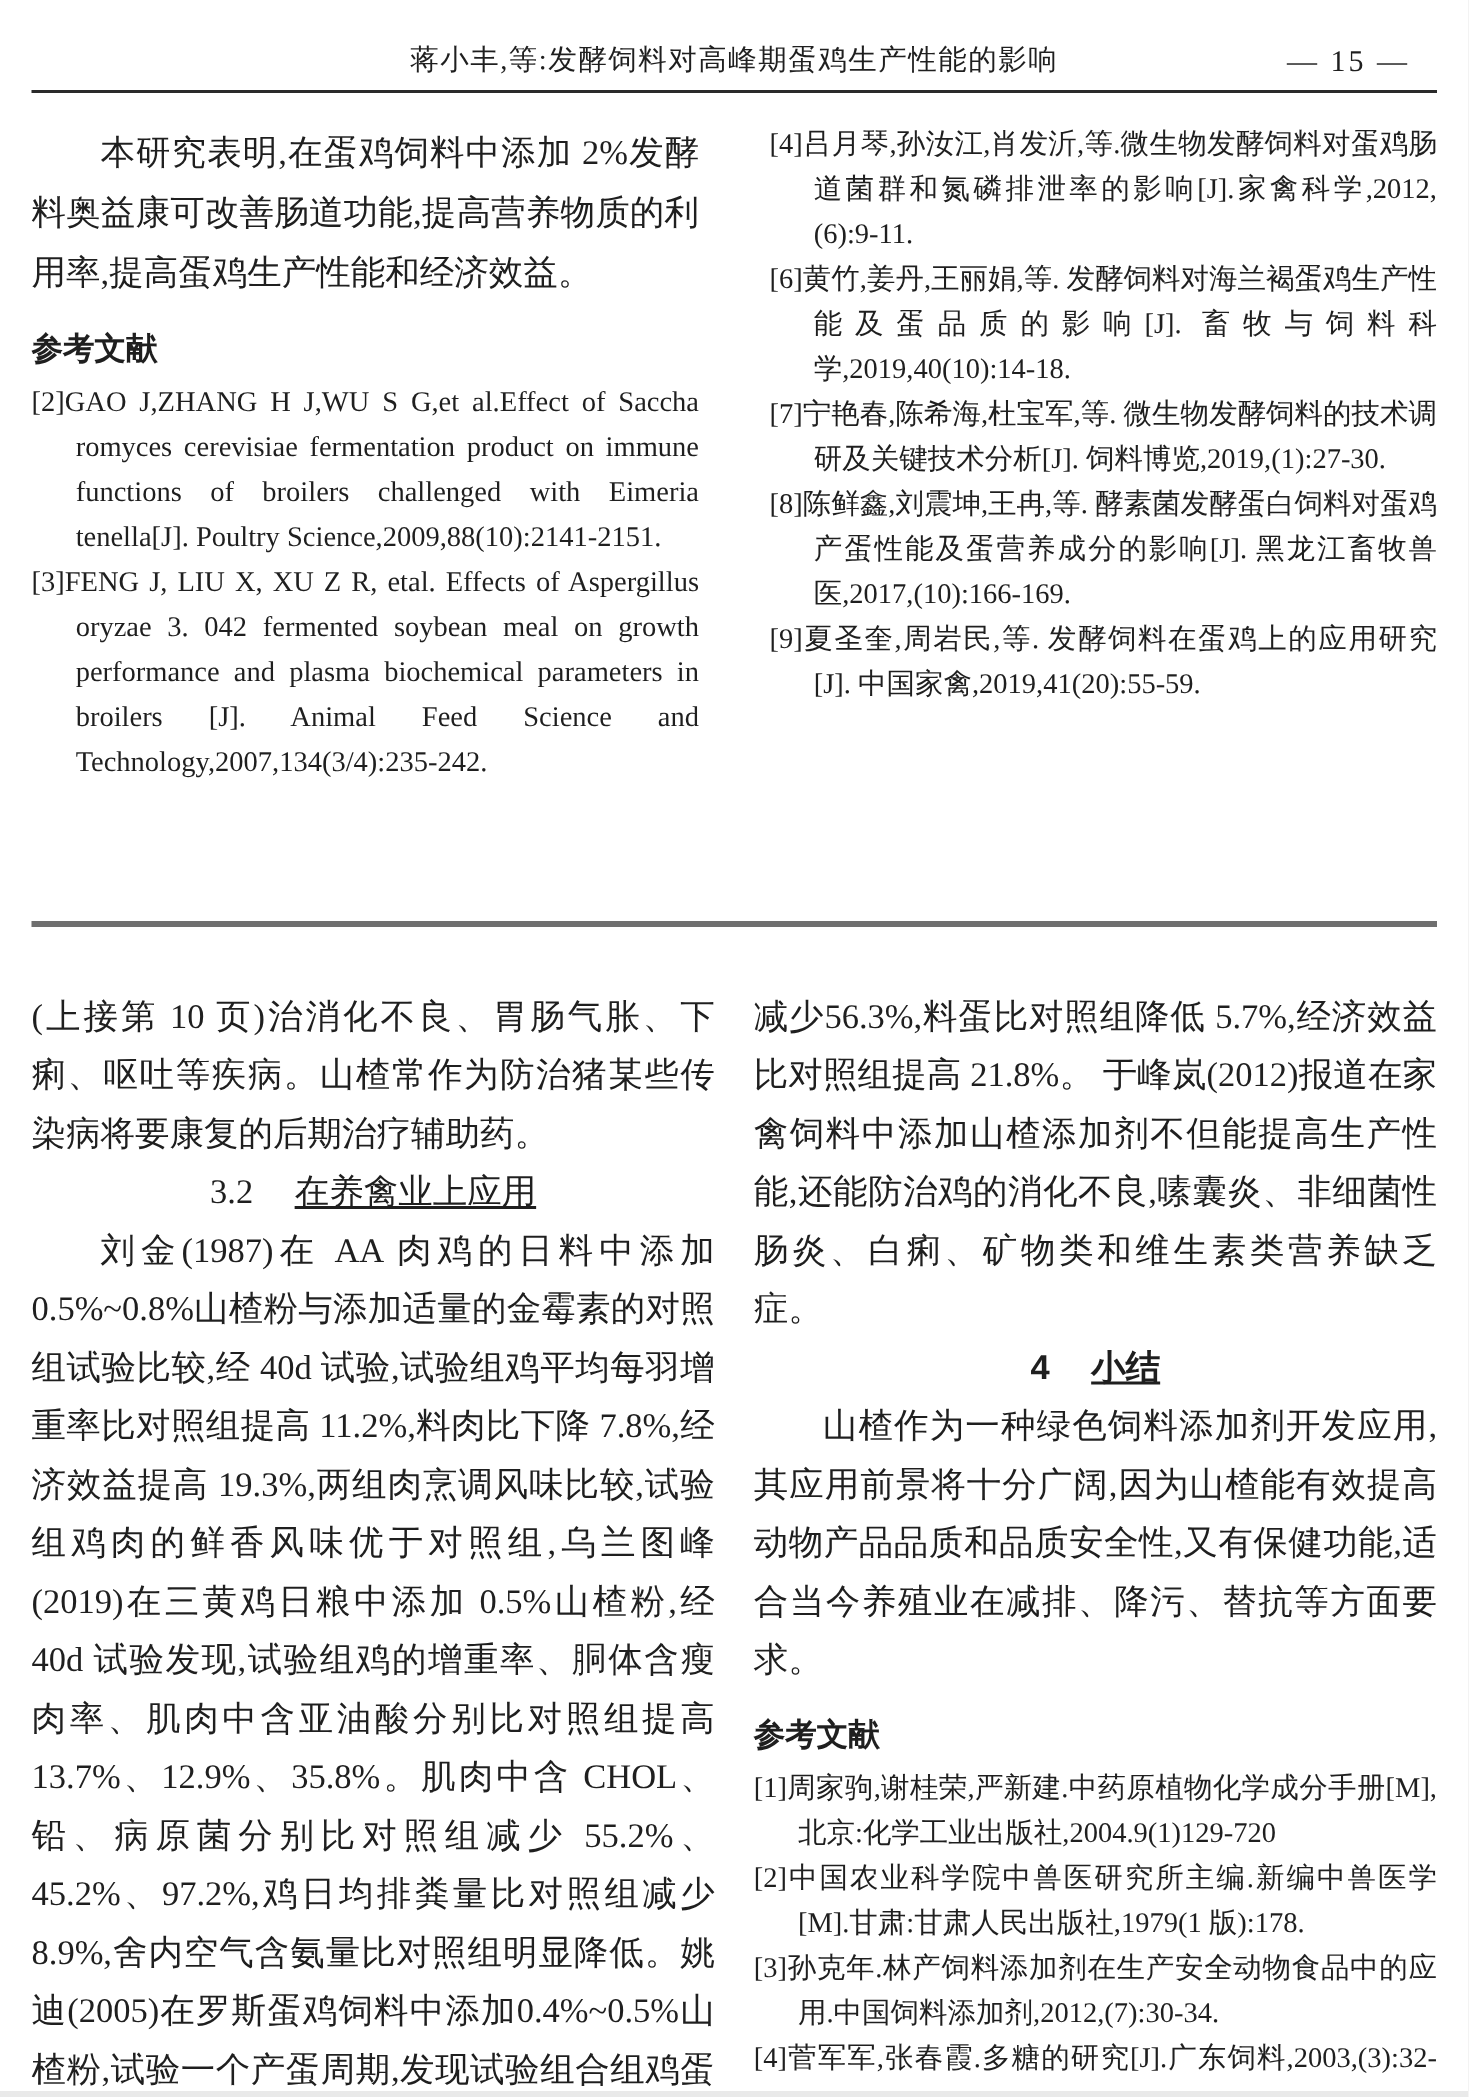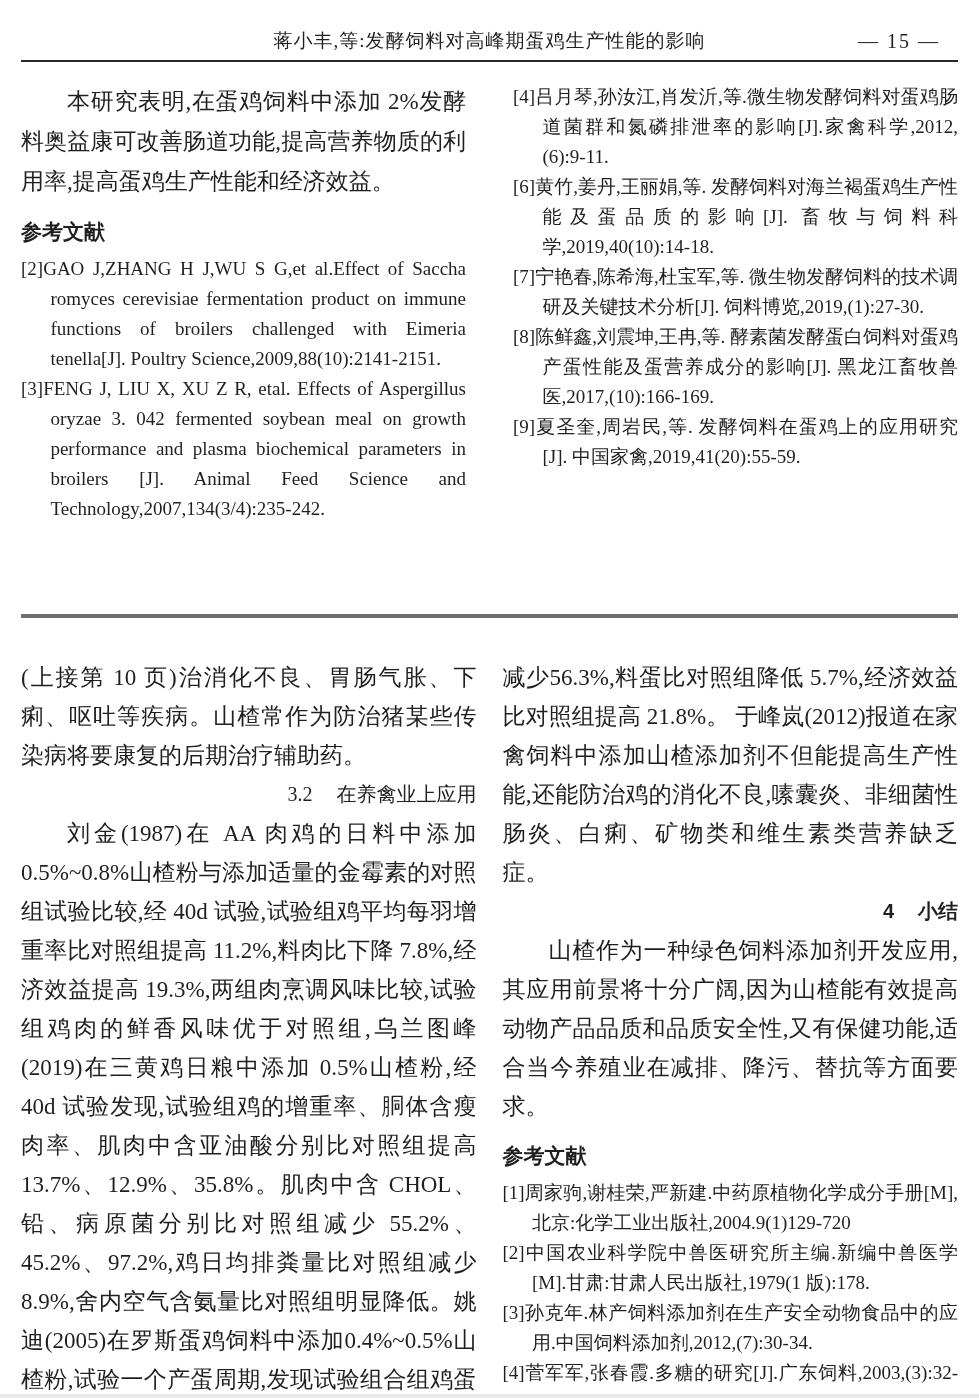--- a/index.html
+++ b/index.html
@@ -75,25 +75,26 @@
   }
   .ref{
     font-size:19px;
     line-height:30px;
     text-align:justify;
     margin:0;
     padding-left:1.55em;
     text-indent:-1.55em;
   }
   .sec-heading{
-    font-size:20px;
+    font-size:23px;
     line-height:39px;
     margin:0;
-    text-align:right;
+    text-align:center;
     font-weight:normal;
+    text-decoration:underline;
   }
   .sec-heading.hei{
     font-family:"Liberation Sans","DejaVu Sans",sans-serif;
     font-weight:bold;
   }
   .sec-heading .sec-num{display:inline-block;margin-right:1.2em;}
   
   .section-divider{
     height:4px;
     background:var(--divider);

